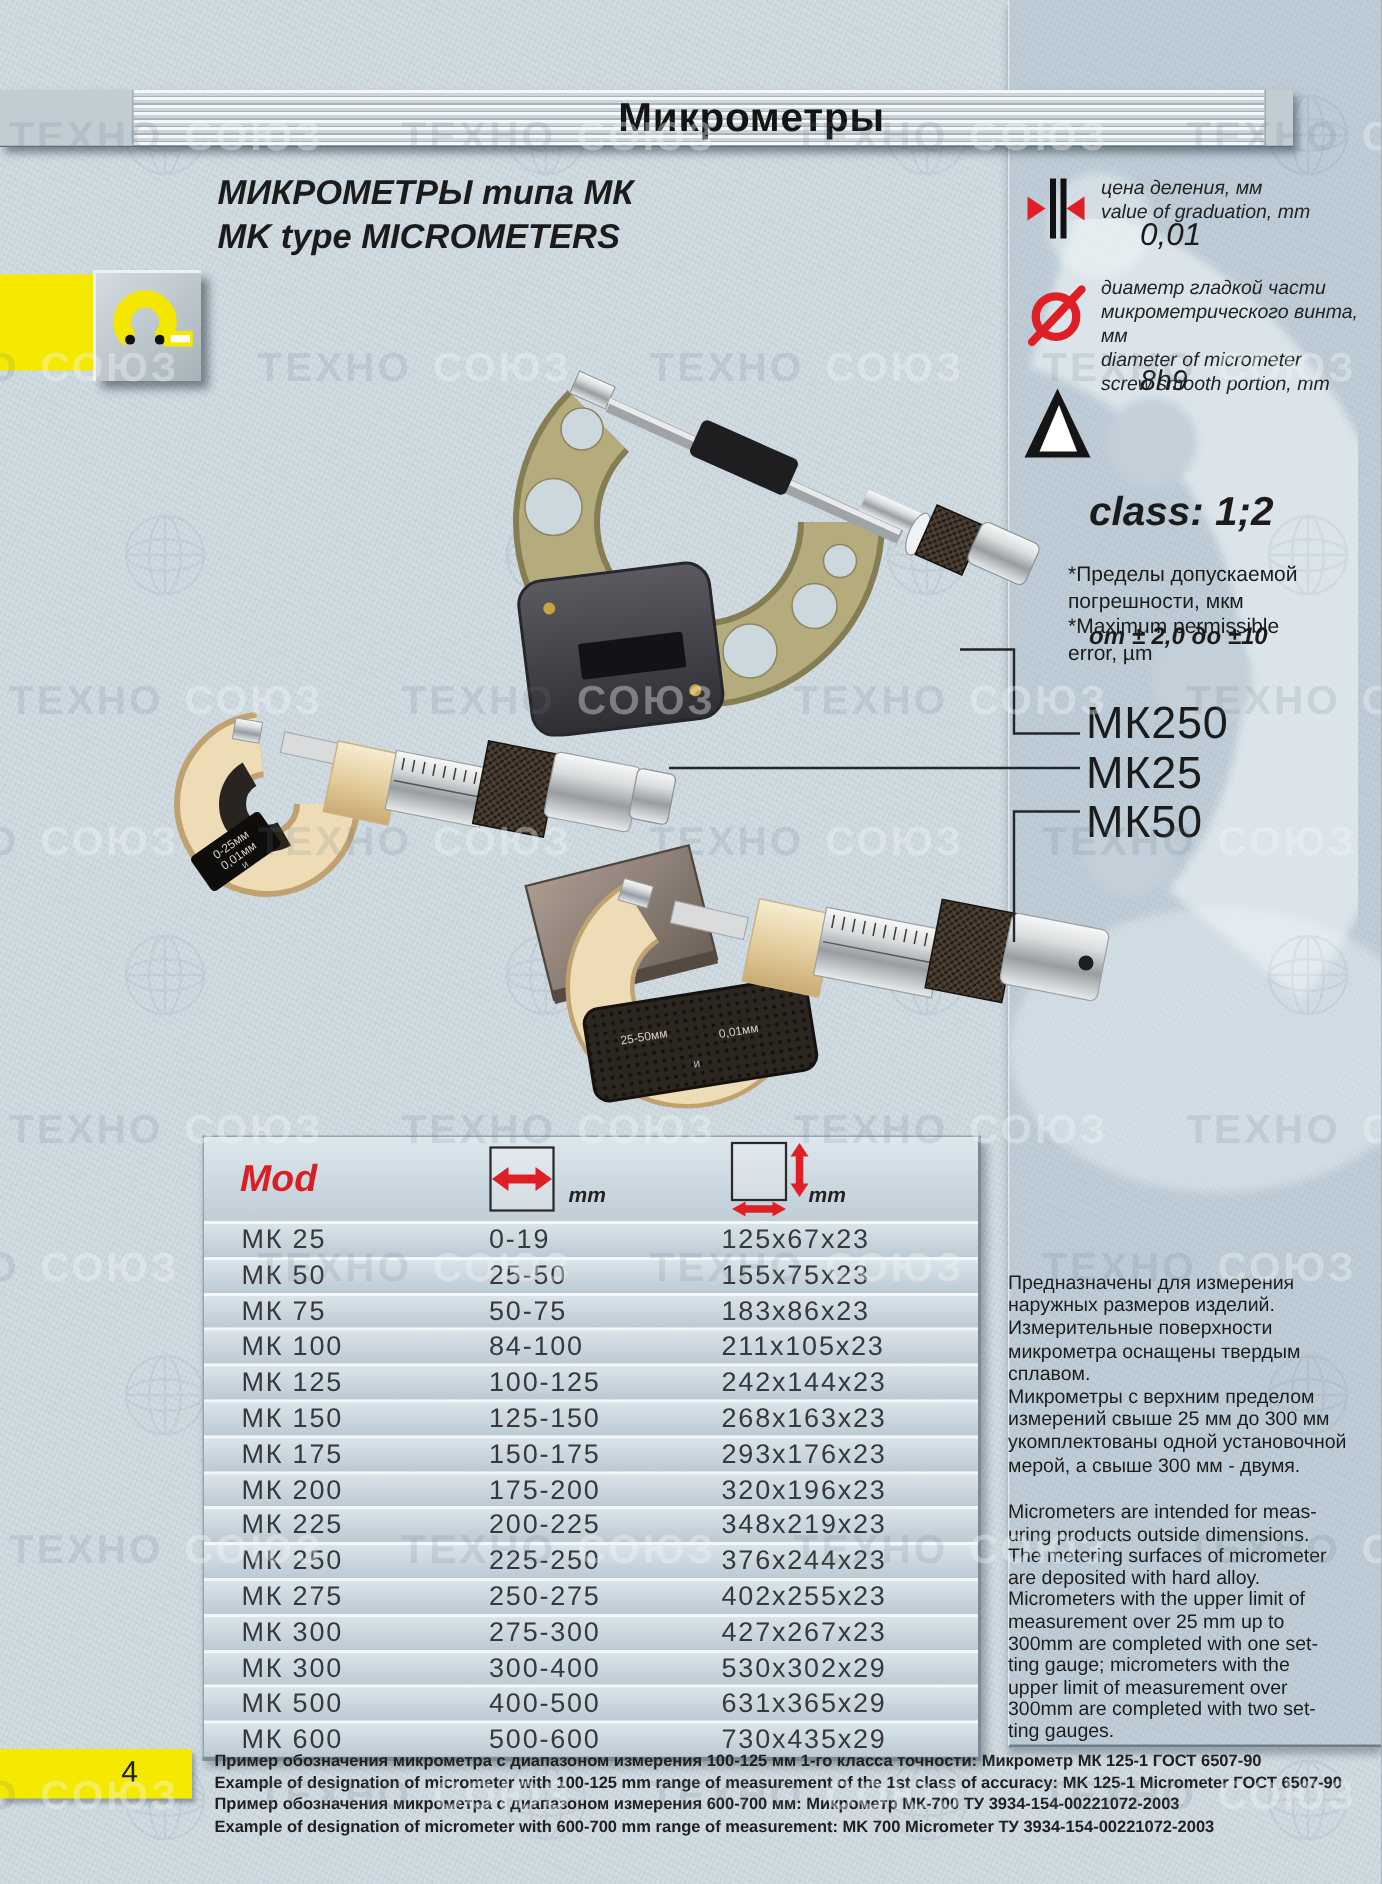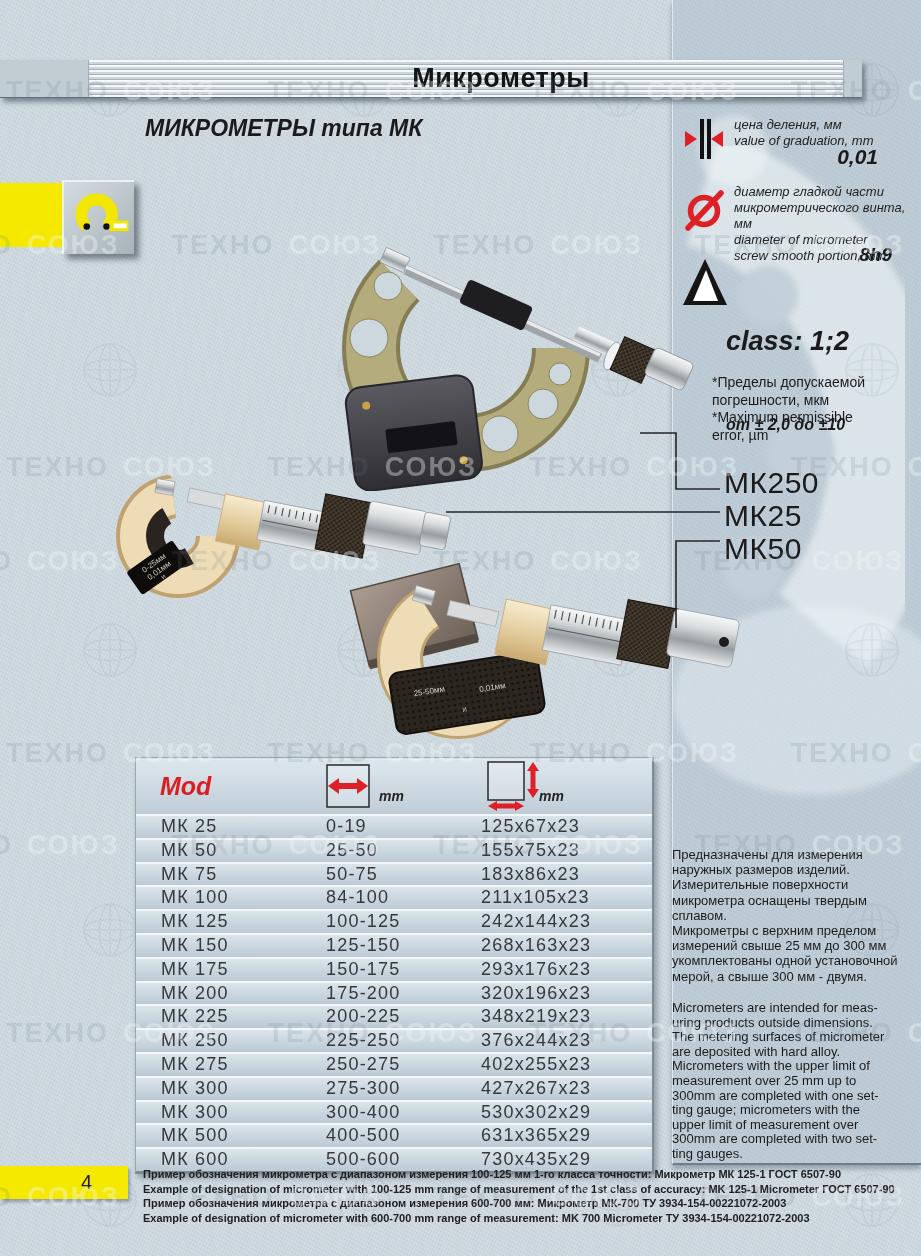--- a/index.html
+++ b/index.html
@@ -23,21 +23,21 @@
   .hbar .t{position:absolute;left:0;right:0;top:0;line-height:37px;text-align:center;padding-left:140px;
     font-size:27px;font-weight:bold;color:#141414;letter-spacing:.5px;}
   .type-title{position:absolute;left:145px;top:114px;z-index:5;font-size:23px;font-weight:bold;font-style:italic;line-height:29px;white-space:pre-line;}
   
   .ystrip{position:absolute;left:0;top:183px;width:62px;height:64px;background:#f5e900;z-index:5;}
   .logobox{position:absolute;left:62px;top:180px;width:70px;height:72px;z-index:5;
     background:linear-gradient(135deg,#d3dce0,#a8b3b9);border-top:2px solid #ecf1f3;border-left:2px solid #ecf1f3;
     box-shadow:5px 5px 6px rgba(40,52,62,.55);}
   
   .spec-label{position:absolute;font-size:13px;font-style:italic;line-height:16px;color:#222;white-space:pre-line;z-index:5;}
-  .spec-value{position:absolute;font-weight:bold;font-style:italic;text-align:right;z-index:5;}
+  .spec-value{position:absolute;font-weight:normal;font-style:italic;text-align:left;z-index:5;}
   .class-line{position:absolute;left:726px;top:326px;font-size:27px;font-weight:bold;font-style:italic;z-index:5;}
   .error-note{position:absolute;left:712px;top:374px;width:200px;font-size:14px;line-height:17.5px;white-space:pre-line;z-index:5;}
   .error-range{position:absolute;left:726px;top:416px;font-size:16px;font-weight:bold;font-style:italic;z-index:5;}
   .model-label{position:absolute;left:724px;font-size:30px;font-weight:normal;letter-spacing:.5px;z-index:6;}
   
   .desc{position:absolute;left:672px;width:238px;white-space:pre-line;z-index:5;color:#1c1c1c;}
   .desc.ru{top:847px;font-size:13px;line-height:15.2px;}
   .desc.en{top:1001px;font-size:13px;line-height:14.6px;}
   
   .mtable{position:absolute;left:135px;top:757px;width:516px;z-index:5;
@@ -301,21 +301,21 @@
             <line x1="6" y1="32" x2="58" y2="32"></line>
             <line x1="32" y1="6" x2="32" y2="58"></line>
           </g>
         </svg></div>
     </div>
 
   <div class="hbar">
     <div class="t">Микрометры</div>
   </div>
 
-  <div class="type-title"><span>МИКРОМЕТРЫ типа МК</span><br></div>
+  <div class="type-title"><span>МИКРОМЕТРЫ типа МК</span><br><span>MK type MICROMETERS</span></div>
 
   <div class="ystrip"></div>
   <div class="logobox">
     <svg width="66" height="66" viewBox="0 0 56 52" style="margin:2px 0 0 2px">
       <circle cx="26" cy="24" r="13" fill="none" stroke="#f3e600" stroke-width="10" stroke-dasharray="63.5 18.2" stroke-dashoffset="-29.5"></circle>
       <circle cx="17.6" cy="34" r="2.8" fill="#111"></circle>
       <circle cx="34.4" cy="34" r="2.8" fill="#111"></circle>
       <rect x="37" y="29" width="16" height="9" fill="#f3e600"></rect>
       <rect x="40.5" y="31.5" width="11" height="4" fill="#fff"></rect>
     </svg>

